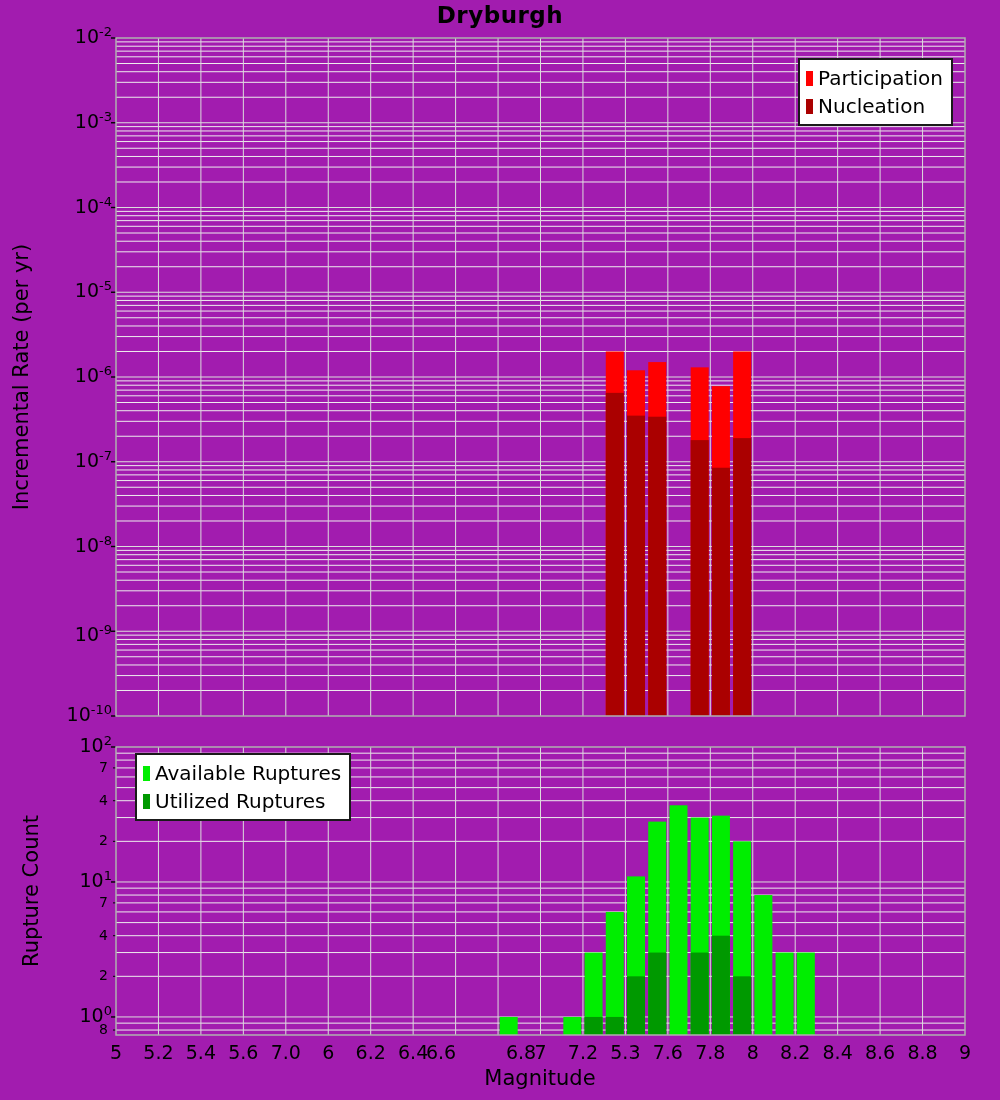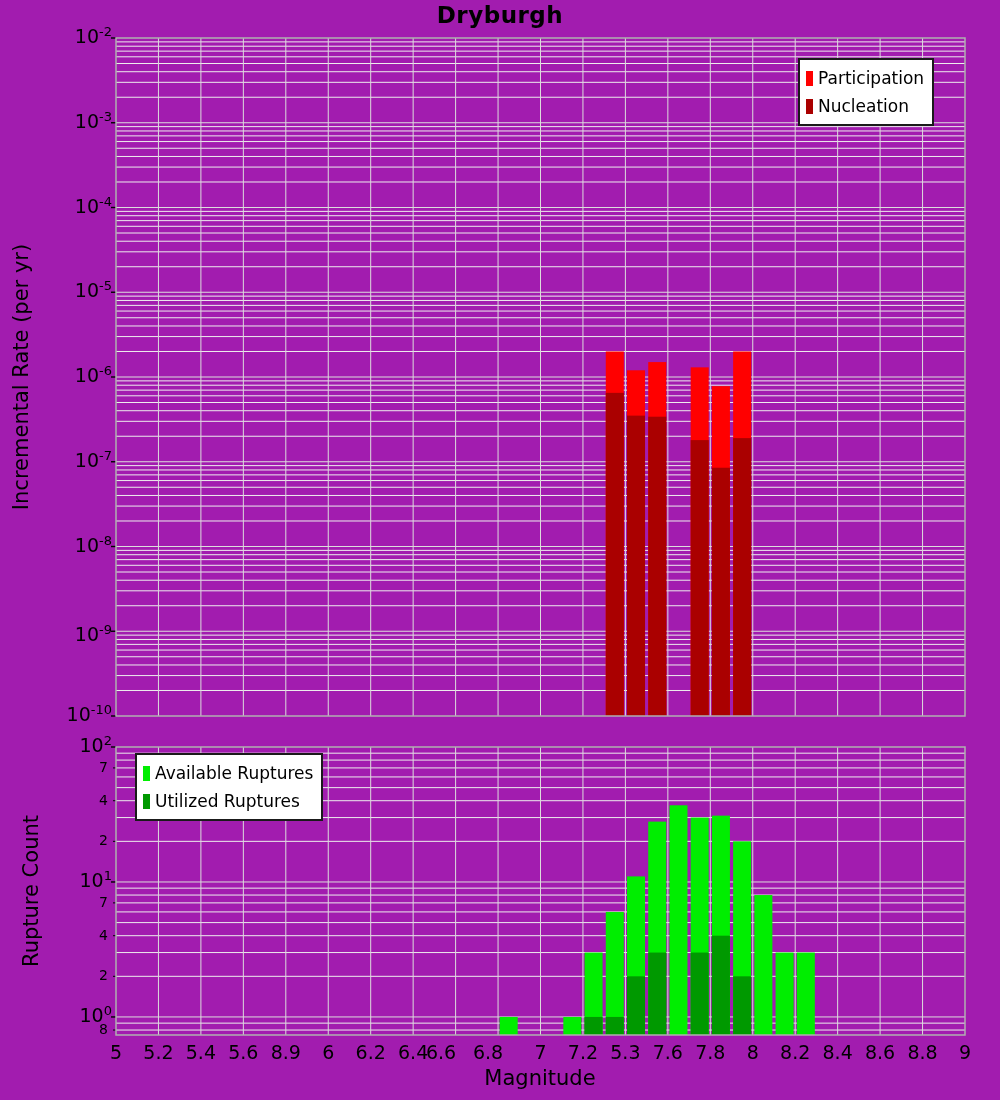--- a/index.html
+++ b/index.html
@@ -14,21 +14,21 @@
   #rate-axis-title{width:300px;height:26px;left:-128px;top:364px;}
   #count-axis-title{width:200px;height:26px;left:-68px;top:878px;}
   #x-axis-title{left:340px;top:1066px;width:400px;text-align:center;font-size:21px;}
   .xtick{width:60px;text-align:center;font-size:19px;top:1041px;}
   .ytick{width:112px;text-align:right;font-size:19px;white-space:nowrap;}
   .ytick .exp{font-size:13px;vertical-align:super;letter-spacing:0;}
   .ytick-minor{width:108px;text-align:right;font-size:14px;}
   .legend{position:absolute;background:#ffffff;border:2px solid #1a1a1a;padding:4px 8px 4px 6px;z-index:3;}
   .legend-entry{display:flex;align-items:center;height:28px;}
   .swatch{display:inline-block;width:7px;height:15px;margin-right:5px;}
-  .legend-label{font-size:17px;white-space:nowrap;}
+  .legend-label{font-size:20px;white-space:nowrap;}
 </style>
 </head>
 <body>
 
 <div id="figure">
   <svg id="chart-svg" width="1000" height="1100">
       <line x1="116" x2="965" y1="690.4877078674776" y2="690.4877078674776" stroke="#ededed" stroke-width="1"></line>
       <line x1="116" x2="965" y1="675.5639736625086" y2="675.5639736625086" stroke="#ededed" stroke-width="1"></line>
       <line x1="116" x2="965" y1="664.9754157349552" y2="664.9754157349552" stroke="#ededed" stroke-width="1"></line>
       <line x1="116" x2="965" y1="656.7622921325224" y2="656.7622921325224" stroke="#ededed" stroke-width="1"></line>
@@ -257,26 +257,26 @@
     <div class="abs ytick-minor" style="left: 0px; top: 791.712px;">4</div>
     <div class="abs ytick-minor" style="left: 0px; top: 832.344px;">2</div>
     <div class="abs ytick-minor" style="left: 0px; top: 893.884px;">7</div>
     <div class="abs ytick-minor" style="left: 0px; top: 926.688px;">4</div>
     <div class="abs ytick-minor" style="left: 0px; top: 967.32px;">2</div>
     <div class="abs ytick-minor" style="left: 0px; top: 1021.03px;">8</div>
     <div class="abs xtick" style="left: 86px;">5</div>
     <div class="abs xtick" style="left: 128.45px;">5.2</div>
     <div class="abs xtick" style="left: 170.9px;">5.4</div>
     <div class="abs xtick" style="left: 213.35px;">5.6</div>
-    <div class="abs xtick" style="left: 255.8px;">8.9</div>
+    <div class="abs xtick" style="left: 255.8px;">7.0</div>
     <div class="abs xtick" style="left: 298.25px;">6</div>
     <div class="abs xtick" style="left: 340.7px;">6.2</div>
     <div class="abs xtick" style="left: 383.15px;">6.4</div>
     <div class="abs xtick" style="left: 411px;">6.6</div>
-    <div class="abs xtick" style="left: 442px; padding-left: 16px;">6.8</div>
+    <div class="abs xtick" style="left: 475px; padding-left: 16px;">6.8</div>
     <div class="abs xtick" style="left: 510.5px;">7</div>
     <div class="abs xtick" style="left: 552.95px;">7.2</div>
     <div class="abs xtick" style="left: 595.4px;">5.3</div>
     <div class="abs xtick" style="left: 637.85px;">7.6</div>
     <div class="abs xtick" style="left: 680.3px;">7.8</div>
     <div class="abs xtick" style="left: 722.75px;">8</div>
     <div class="abs xtick" style="left: 765.2px;">8.2</div>
     <div class="abs xtick" style="left: 807.65px;">8.4</div>
     <div class="abs xtick" style="left: 850.1px;">8.6</div>
     <div class="abs xtick" style="left: 892.55px;">8.8</div>

